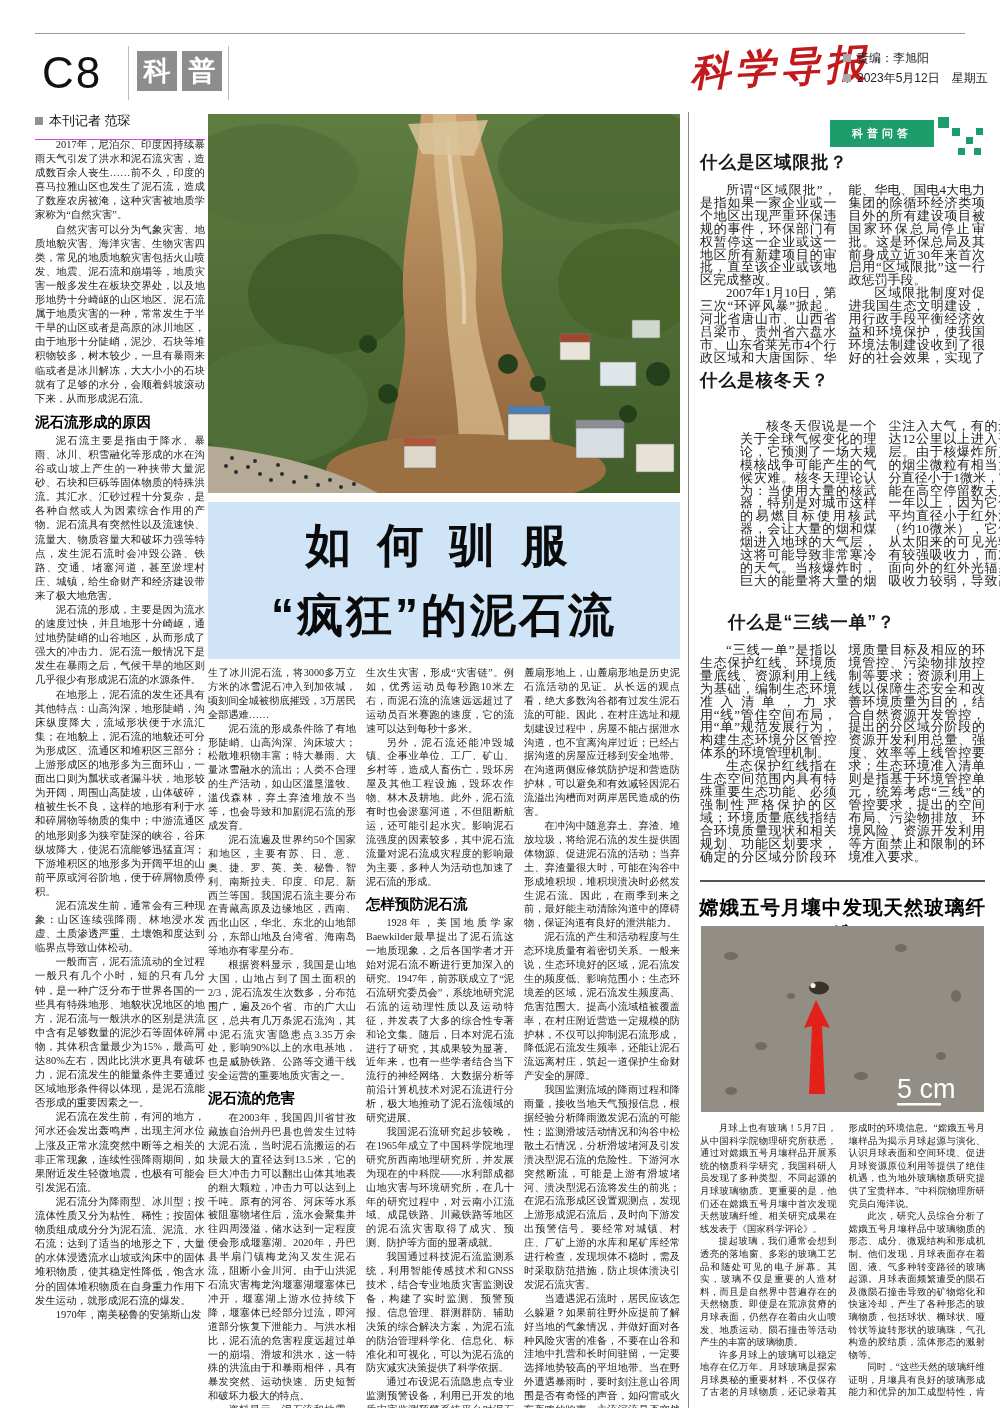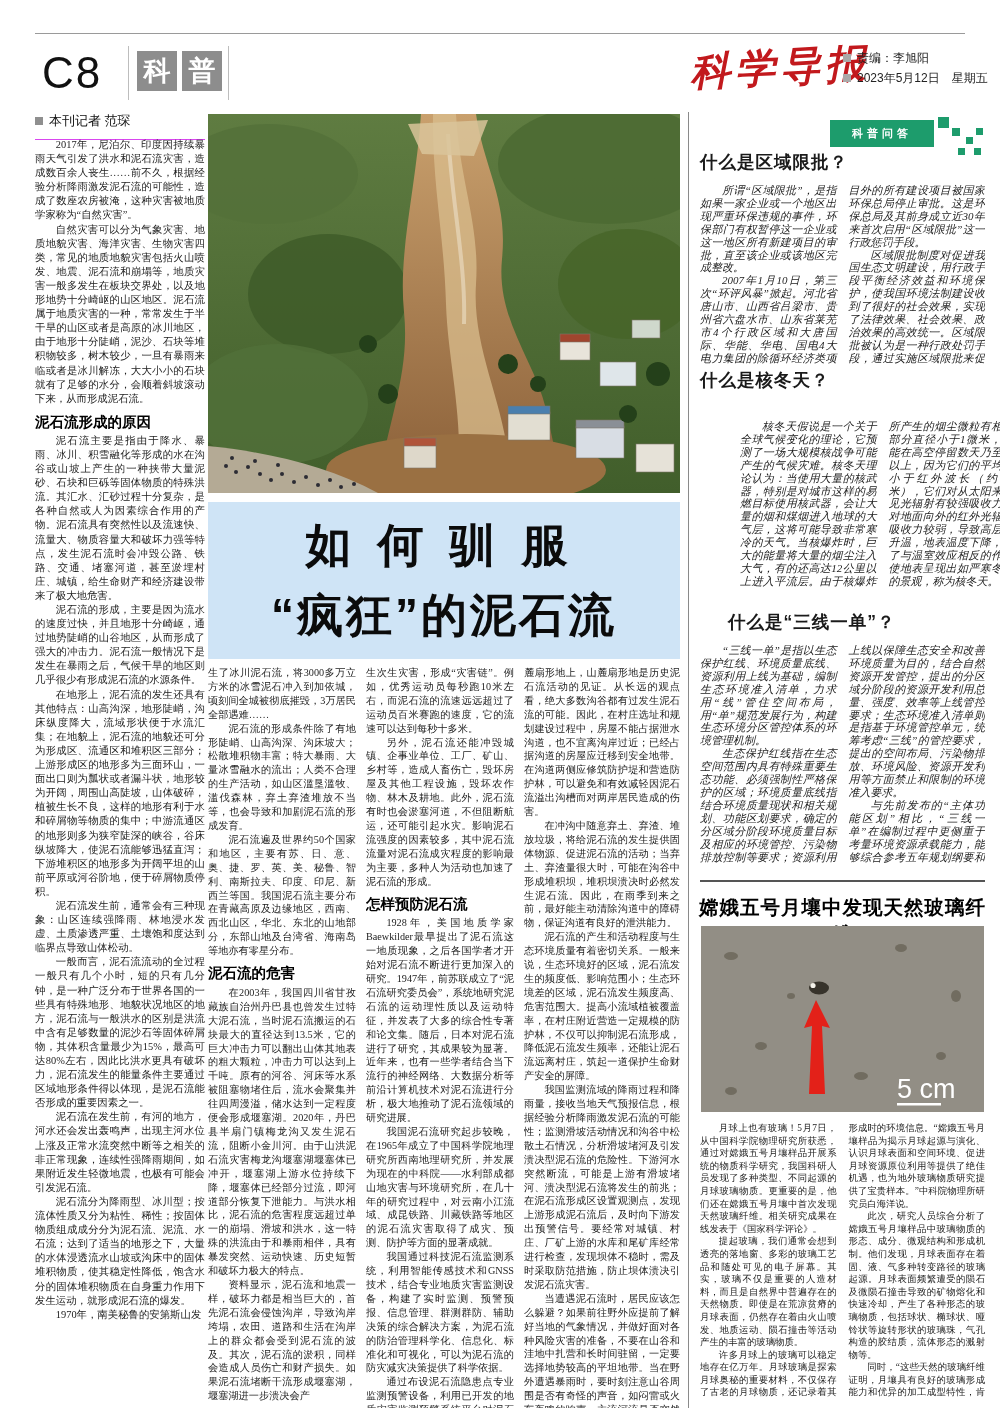--- a/index.html
+++ b/index.html
@@ -35,21 +35,21 @@
   .hl1{font-family:"Liberation Sans",sans-serif;font-weight:900;font-size:46px;color:#0b0b0b;letter-spacing:26px;margin-left:11px;}
   .hl2{font-family:"Liberation Sans",sans-serif;font-weight:900;font-size:46px;color:#0b0b0b;letter-spacing:3px;margin-top:8px;}
 
   
   .qa-badge{background:#1d9c6c;color:#fff;font-family:"Liberation Sans",sans-serif;
     font-size:11px;font-weight:bold;letter-spacing:4px;width:104px;height:27px;
     display:flex;align-items:center;justify-content:center;}
   .pix{position:absolute;background:#1d9c6c;}
   .qhead{font-family:"Liberation Sans",sans-serif;font-size:17.5px;font-weight:600;color:#1a1a1a;letter-spacing:1px;}
   .qtext{column-count:2;column-gap:12px;column-fill:auto;text-align:justify;
-    font-size:11px;line-height:12.9px;overflow:hidden;font-style:italic;}
+    font-size:13px;line-height:12.9px;overflow:hidden;}
   .qtext p{margin:0;text-indent:2em;}
   .moonhead{font-size:19.5px;font-weight:bold;color:#000;text-align:center;letter-spacing:1px;}
   .moontext{column-count:2;column-gap:12px;column-fill:auto;text-align:justify;
     font-size:9.4px;line-height:12.6px;overflow:hidden;}
   .moontext p{margin:0;text-indent:2em;}
 </style>
 </head>
 <body>
 
 <div class="hrule" style="left:35px;top:33px;width:930px;"></div>
@@ -137,37 +137,38 @@
   </g>
 </svg>
 </div>
 
 <div class="abs hlbox" style="left:208px;top:502px;width:472px;height:157px;">
   <div class="hl1">如何驯服</div>
   <div class="hl2">“疯狂”的泥石流</div>
 </div>
 
 <div id="col1" class="col" style="left:35px;top:138px;width:170px;height:1270px;">
-  <p>2017年，尼泊尔、印度因持续暴雨天气引发了洪水和泥石流灾害，造成数百余人丧生……前不久，根据经验分析降雨激发泥石流的可能性，造成了数座农房被淹，这种灾害被地质学家称为“自然灾害”。</p>
+  <p>2017年，尼泊尔、印度因持续暴雨天气引发了洪水和泥石流灾害，造成数百余人丧生……前不久，印度的喜马拉雅山区也发生了泥石流，造成了数座农房被淹，这种灾害被地质学家称为“自然灾害”。</p>
   <p>自然灾害可以分为气象灾害、地质地貌灾害、海洋灾害、生物灾害四类，常见的地质地貌灾害包括火山喷发、地震、泥石流和崩塌等，地质灾害一般多发生在板块交界处，以及地形地势十分崎岖的山区地区。泥石流属于地质灾害的一种，常常发生于半干旱的山区或者是高原的冰川地区，由于地形十分陡峭，泥沙、石块等堆积物较多，树木较少，一旦有暴雨来临或者是冰川解冻，大大小小的石块就有了足够的水分，会顺着斜坡滚动下来，从而形成泥石流。</p>
   <h3>泥石流形成的原因</h3>
   <p>泥石流主要是指由于降水、暴雨、冰川、积雪融化等形成的水在沟谷或山坡上产生的一种挟带大量泥砂、石块和巨砾等固体物质的特殊洪流。其汇水、汇砂过程十分复杂，是各种自然或人为因素综合作用的产物。泥石流具有突然性以及流速快、流量大、物质容量大和破坏力强等特点，发生泥石流时会冲毁公路、铁路、交通、堵塞河道，甚至淤埋村庄、城镇，给生命财产和经济建设带来了极大地危害。</p>
   <p>泥石流的形成，主要是因为流水的速度过快，并且地形十分崎岖，通过地势陡峭的山谷地区，从而形成了强大的冲击力。泥石流一般情况下是发生在暴雨之后，气候干旱的地区则几乎很少有形成泥石流的水源条件。</p>
   <p>在地形上，泥石流的发生还具有其他特点：山高沟深，地形陡峭，沟床纵度降大，流域形状便于水流汇集；在地貌上，泥石流的地貌还可分为形成区、流通区和堆积区三部分；上游形成区的地形多为三面环山，一面出口则为瓢状或者漏斗状，地形较为开阔，周围山高陡坡，山体破碎，植被生长不良，这样的地形有利于水和碎屑物等物质的集中；中游流通区的地形则多为狭窄陡深的峡谷，谷床纵坡降大，使泥石流能够迅猛直泻；下游堆积区的地形多为开阔平坦的山前平原或河谷阶地，便于碎屑物质停积。</p>
   <p>泥石流发生前，通常会有三种现象：山区连续强降雨、林地浸水发虚、土质渗透严重、土壤饱和度达到临界点导致山体松动。</p>
   <p>一般而言，泥石流流动的全过程一般只有几个小时，短的只有几分钟，是一种广泛分布于世界各国的一些具有特殊地形、地貌状况地区的地方，泥石流与一般洪水的区别是洪流中含有足够数量的泥沙石等固体碎屑物，其体积含量最少为15%，最高可达80%左右，因此比洪水更具有破坏力，泥石流发生的能量条件主要通过区域地形条件得以体现，是泥石流能否形成的重要因素之一。</p>
   <p>泥石流在发生前，有河的地方，河水还会发出轰鸣声，出现主河水位上涨及正常水流突然中断等之相关的非正常现象，连续性强降雨期间，如果附近发生轻微地震，也极有可能会引发泥石流。</p>
   <p>泥石流分为降雨型、冰川型；按流体性质又分为粘性、稀性；按固体物质组成成分分为泥石流、泥流、水石流；达到了适当的地形之下，大量的水体浸透流水山坡或沟床中的固体堆积物质，使其稳定性降低，饱含水分的固体堆积物质在自身重力作用下发生运动，就形成泥石流的爆发。</p>
   <p>1970年，南美秘鲁的安第斯山发</p>
 </div>
 
 <div class="col" style="left:208px;top:666px;width:148px;height:742px;">
   <p class="cont">生了冰川泥石流，将3000多万立方米的冰雪泥石冲入到加依城，顷刻间全城被彻底摧毁，3万居民全部遇难……</p>
   <p>泥石流的形成条件除了有地形陡峭、山高沟深、沟床坡大；松散堆积物丰富；特大暴雨、大量冰雪融水的流出；人类不合理的生产活动，如山区滥垦滥牧、滥伐森林，弃土弃渣堆放不当等，也会导致和加剧泥石流的形成发育。</p>
   <p>泥石流遍及世界约50个国家和地区，主要有苏、日、意、奥、捷、罗、英、美、秘鲁、智利、南斯拉夫、印度、印尼、新西兰等国。我国泥石流主要分布在青藏高原及边缘地区，西南、西北山区，华北、东北的山地部分，东部山地及台湾省、海南岛等地亦有零星分布。</p>
+  <p>根据资料显示，我国是山地大国，山地占到了国土面积的2/3，泥石流发生次数多，分布范围广，遍及26个省、市的广大山区，总共有几万条泥石流沟，其中泥石流灾害隐患点3.35万余处，影响90%以上的水电基地，也是威胁铁路、公路等交通干线安全运营的重要地质灾害之一。</p>
   <h3>泥石流的危害</h3>
   <p>在2003年，我国四川省甘孜藏族自治州丹巴县也曾发生过特大泥石流，当时泥石流搬运的石块最大的直径达到13.5米，它的巨大冲击力可以翻出山体其地表的粗大颗粒，冲击力可以达到上千吨。原有的河谷、河床等水系被阻塞物堵住后，流水会聚集并往四周漫溢，储水达到一定程度便会形成堰塞湖。2020年，丹巴县半扇门镇梅龙沟又发生泥石流，阻断小金川河。由于山洪泥石流灾害梅龙沟堰塞湖堰塞体已冲开，堰塞湖上游水位持续下降，堰塞体已经部分过流，即河道部分恢复下泄能力。与洪水相比，泥石流的危害程度远超过单一的崩塌、滑坡和洪水，这一特殊的洪流由于和暴雨相伴，具有暴发突然、运动快速、历史短暂和破坏力极大的特点。</p>
   <p>资料显示，泥石流和地震一样，破坏力都是相当巨大的，首先泥石流会侵蚀沟岸，导致沟岸垮塌，农田、道路和生活在沟岸上的群众都会受到泥石流的波及。其次，泥石流的淤积，同样会造成人员伤亡和财产损失。如果泥石流堵断干流形成堰塞湖，堰塞湖进一步溃决会产</p>
 </div>
 
 <div class="col" style="left:366px;top:666px;width:148px;height:742px;">
   <p class="cont">生次生灾害，形成“灾害链”。例如，优秀运动员每秒跑10米左右，而泥石流的流速远远超过了运动员百米赛跑的速度，它的流速可以达到每秒十多米。</p>
   <p>另外，泥石流还能冲毁城镇、企事业单位、工厂、矿山、乡村等，造成人畜伤亡，毁坏房屋及其他工程设施，毁坏农作物、林木及耕地。此外，泥石流有时也会淤塞河道，不但阻断航运，还可能引起水灾。影响泥石流强度的因素较多，其中泥石流流量对泥石流成灾程度的影响最为主要，多种人为活动也加速了泥石流的形成。</p>
   <h3>怎样预防泥石流</h3>
   <p>1928年，美国地质学家Baewkilder最早提出了泥石流这一地质现象，之后各国学者才开始对泥石流不断进行更加深入的研究。1947年，前苏联成立了“泥石流研究委员会”，系统地研究泥石流的运动理性质以及运动特征，并发表了大多的综合性专著和论文集。随后，日本对泥石流进行了研究，其成果较为显著。近年来，也有一些学者结合当下流行的神经网络、大数据分析等前沿计算机技术对泥石流进行分析，极大地推动了泥石流领域的研究进展。</p>

